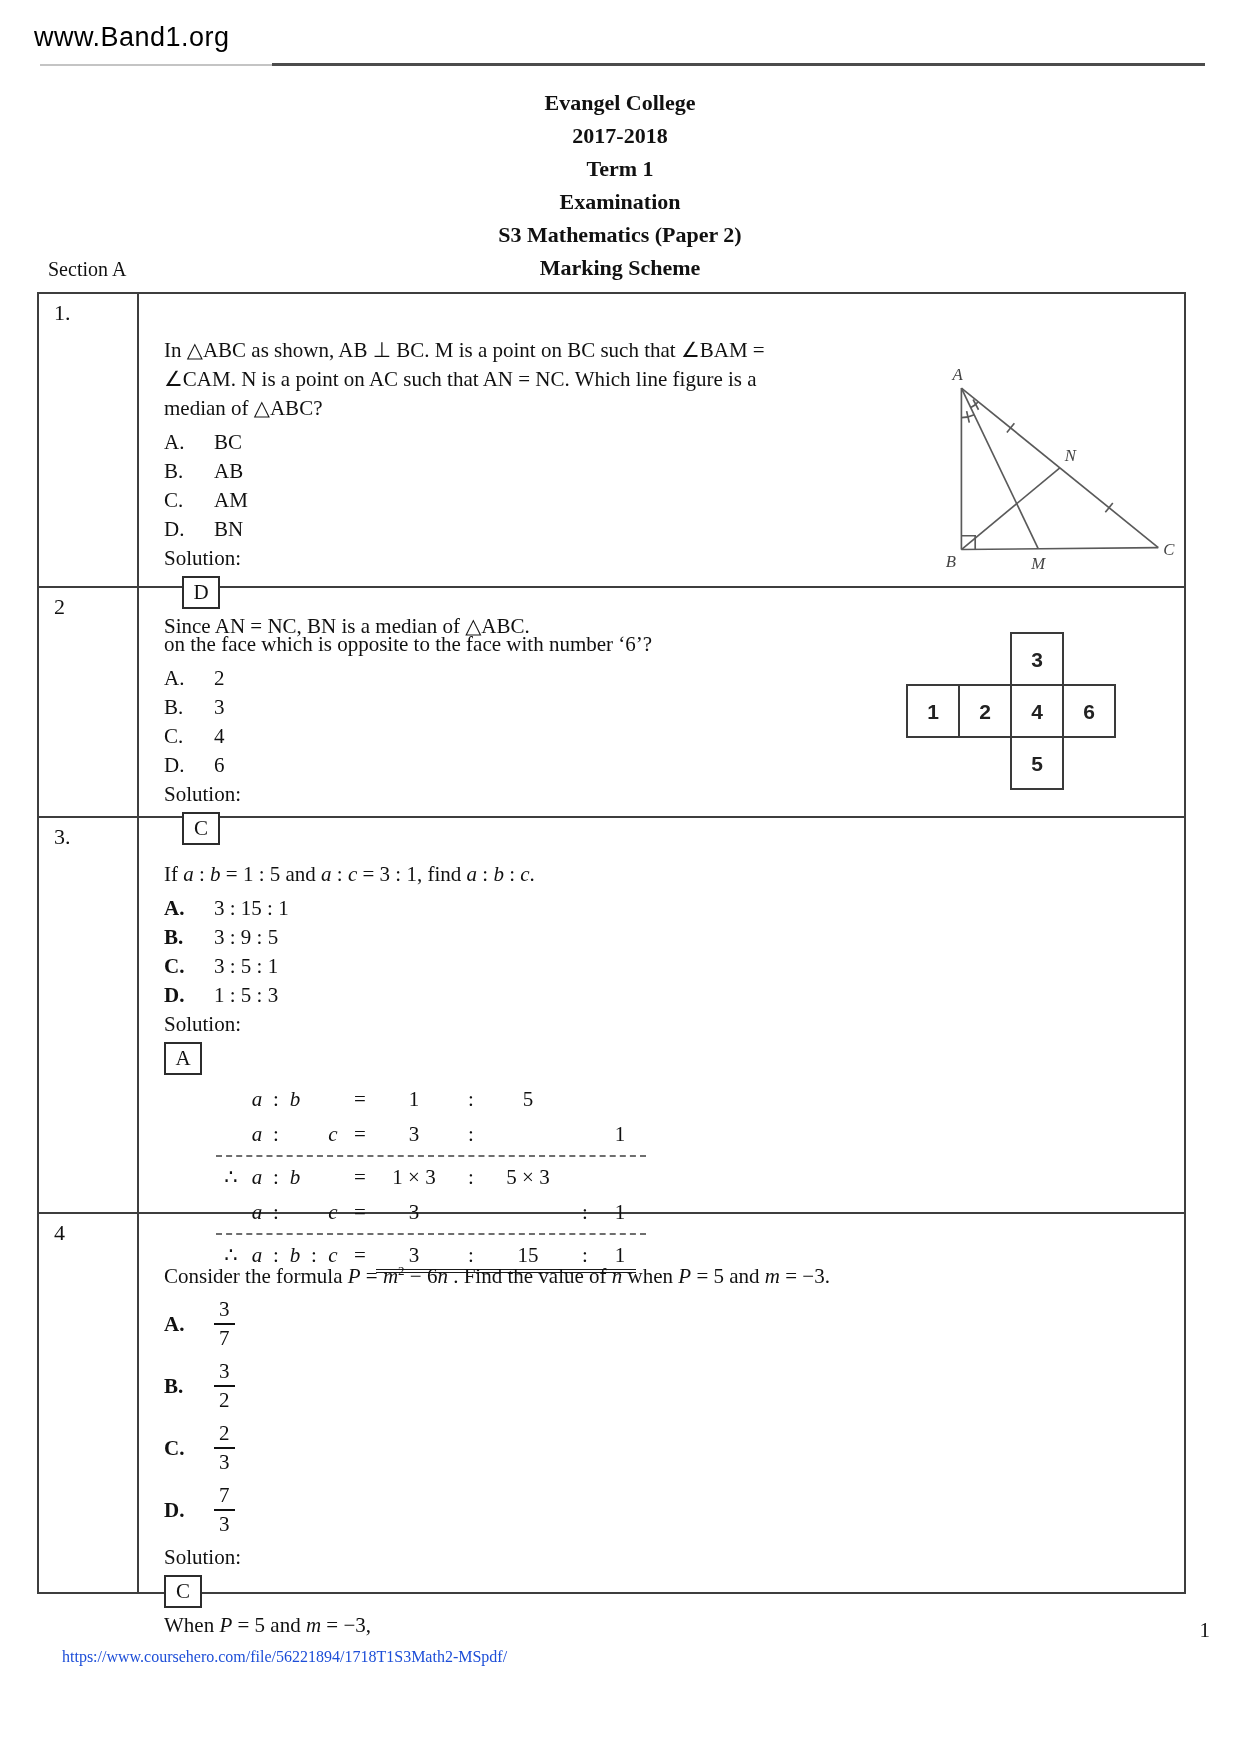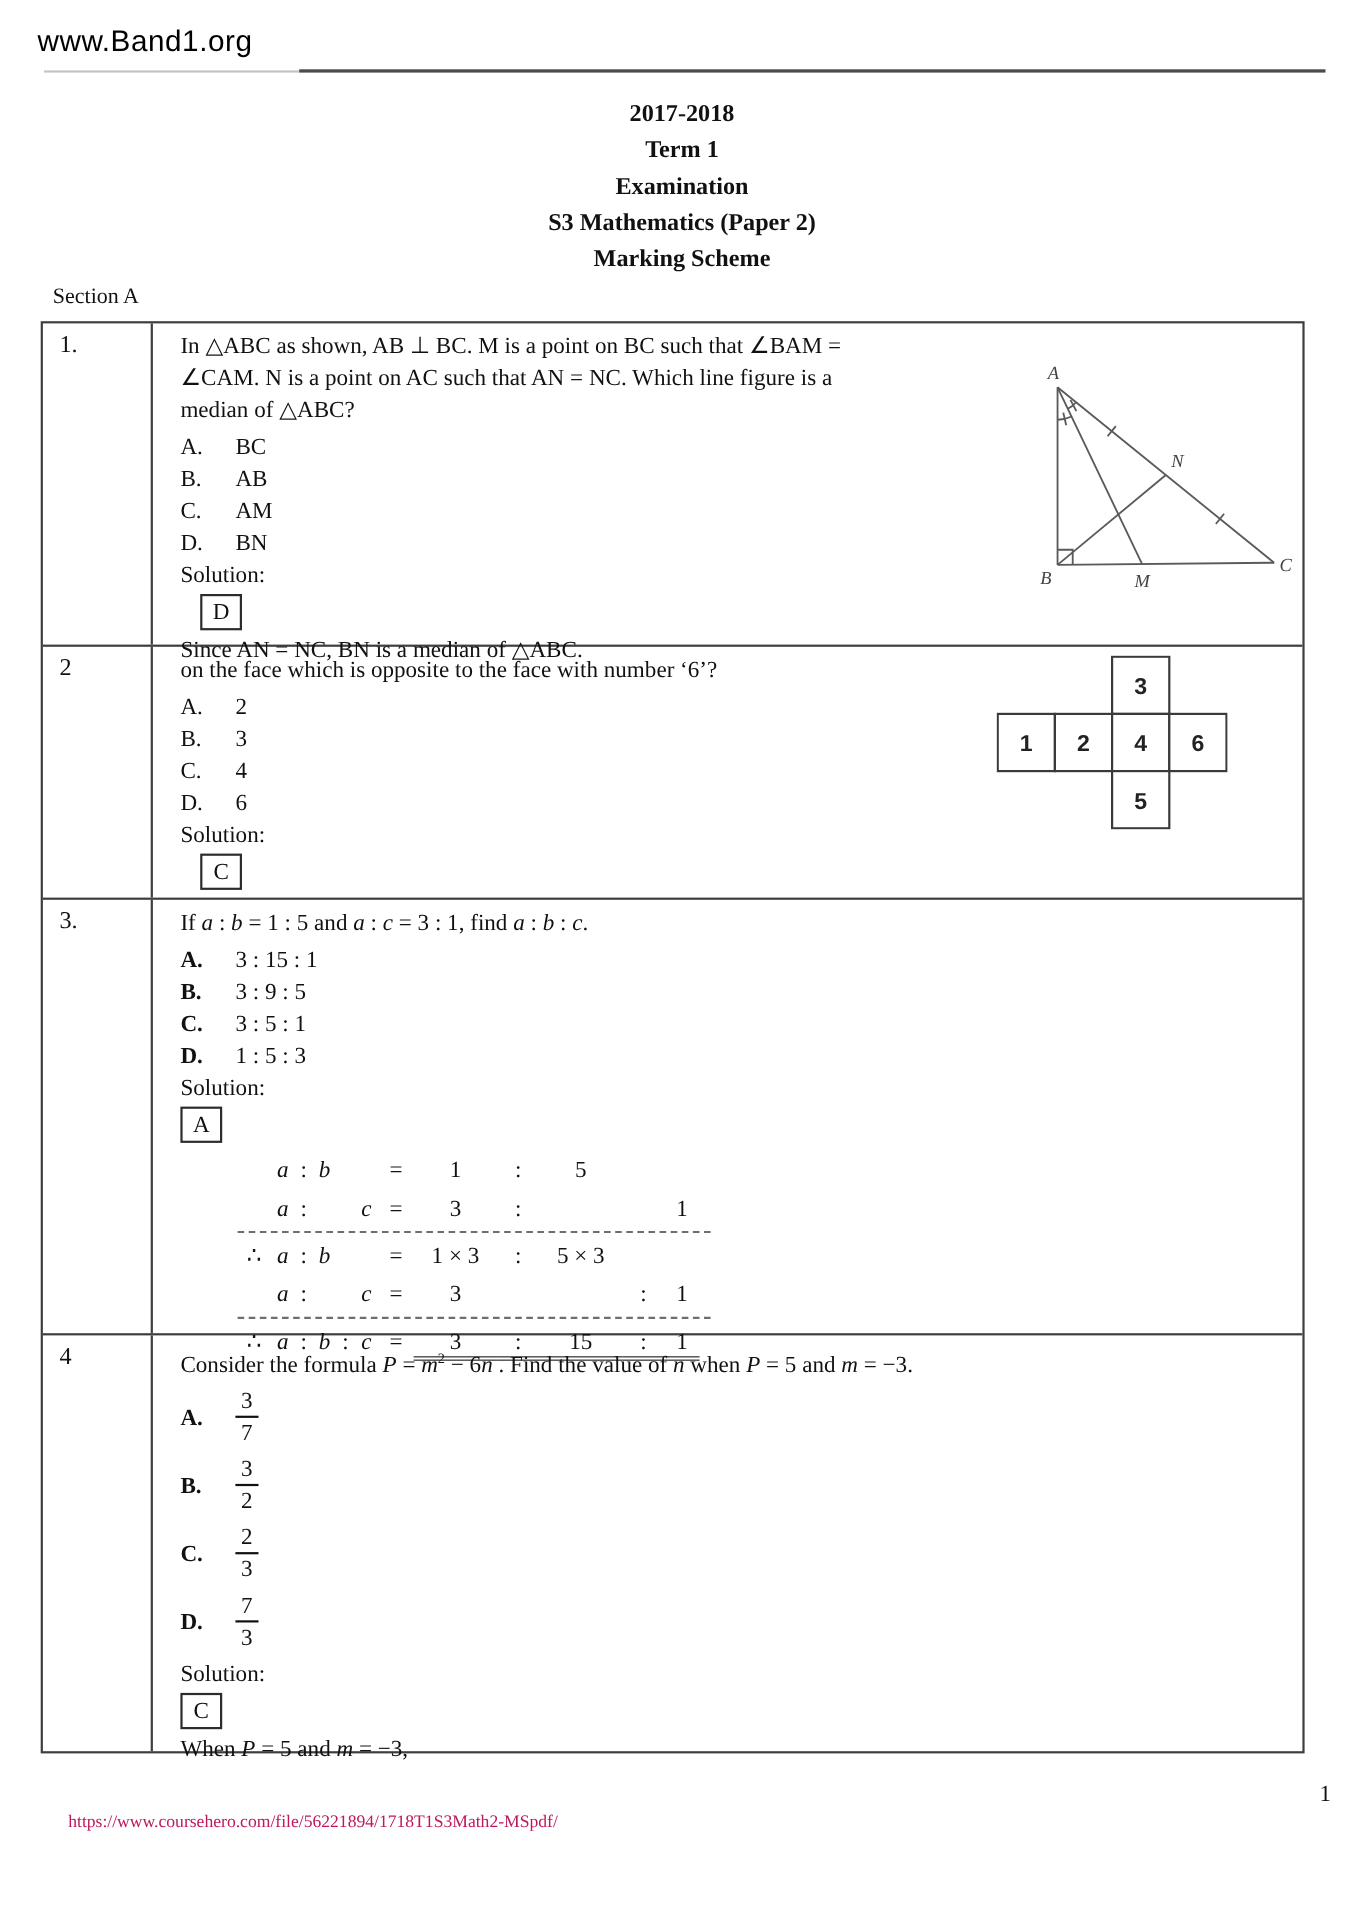--- a/index.html
+++ b/index.html
@@ -28,21 +28,21 @@
     border:2px solid #3e3e3e;box-sizing:border-box;
   }
   .trow{display:flex;box-sizing:border-box;}
   .trow + .trow{border-top:2px solid #3e3e3e;}
   .tnum{
     width:100px;flex-shrink:0;border-right:2px solid #3e3e3e;
     padding:6px 0 0 15px;font-size:22px;box-sizing:border-box;
   }
   .tcontent{
     flex:1;position:relative;box-sizing:border-box;
-    padding:6px 0 0 25px;font-size:21px;line-height:29px;
+    padding:6px 0 0 25px;font-size:21px;line-height:29px;margin-top:36px;
   }
   .row-1{height:292px;}
   .row-2{height:230px;}
   .row-3{height:396px;}
   .row-4{height:380px;}
 
   .qline{white-space:nowrap;}
   .opts{margin-top:5px;}
   .opt{display:flex;}
   .opt .olabel{width:50px;flex-shrink:0;}
@@ -83,30 +83,31 @@
   
   .fopt{display:flex;align-items:center;min-height:58px;margin:4px 0;}
   .fopt .olabel{width:50px;flex-shrink:0;font-weight:bold;}
   .frac{display:inline-block;text-align:center;}
   .frac .num{display:block;padding:0 5px;border-bottom:2px solid #111;line-height:27px;}
   .frac .den{display:block;padding:0 5px;line-height:27px;}
   sup{font-size:0.62em;}
 
   
   .page-num{position:absolute;right:30px;top:1618px;font-size:21px;}
-  .src-url{position:absolute;left:62px;top:1648px;font-size:16px;color:#be185d;text-decoration:none;}
+  .src-url{position:absolute;left:62px;top:1648px;font-size:16px;color:#1d4ed8;text-decoration:none;}
 </style>
 </head>
 <body>
 
 <a class="watermark">www.Band1.org</a>
 <div class="hrule-light"></div>
 <div class="hrule-dark"></div>
 
 <div class="title-block">
+  <div class="title-line">Evangel College</div>
   <div class="title-line">2017-2018</div>
   <div class="title-line">Term 1</div>
   <div class="title-line">Examination</div>
   <div class="title-line">S3 Mathematics (Paper 2)</div>
   <div class="title-line">Marking Scheme</div>
 </div>
 
 <div class="section-label">Section A</div>
 
 <div class="exam-table">

